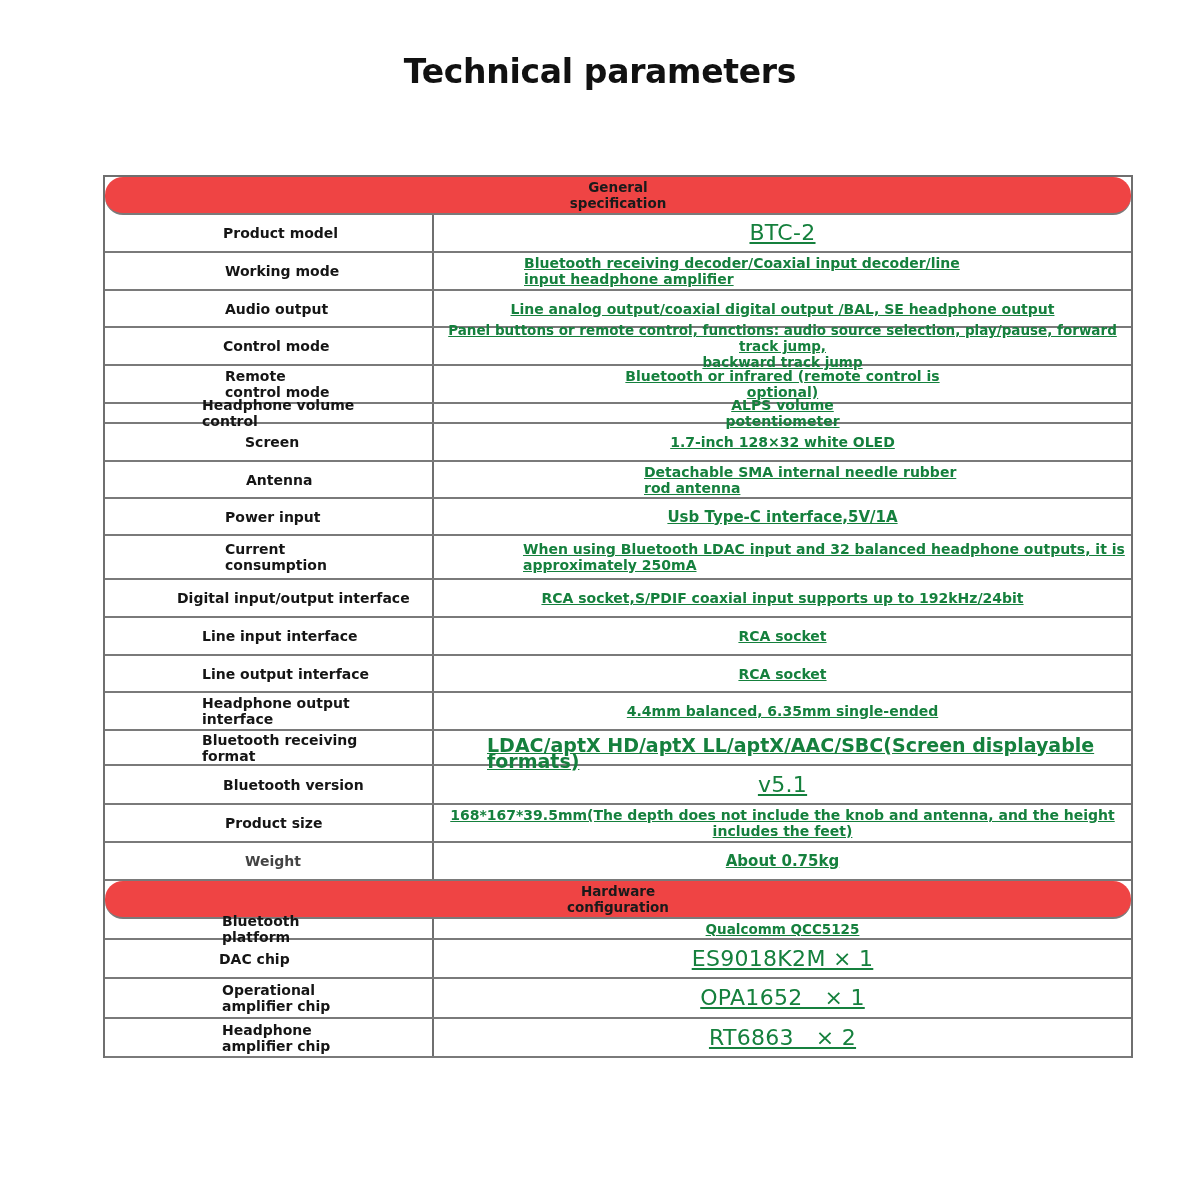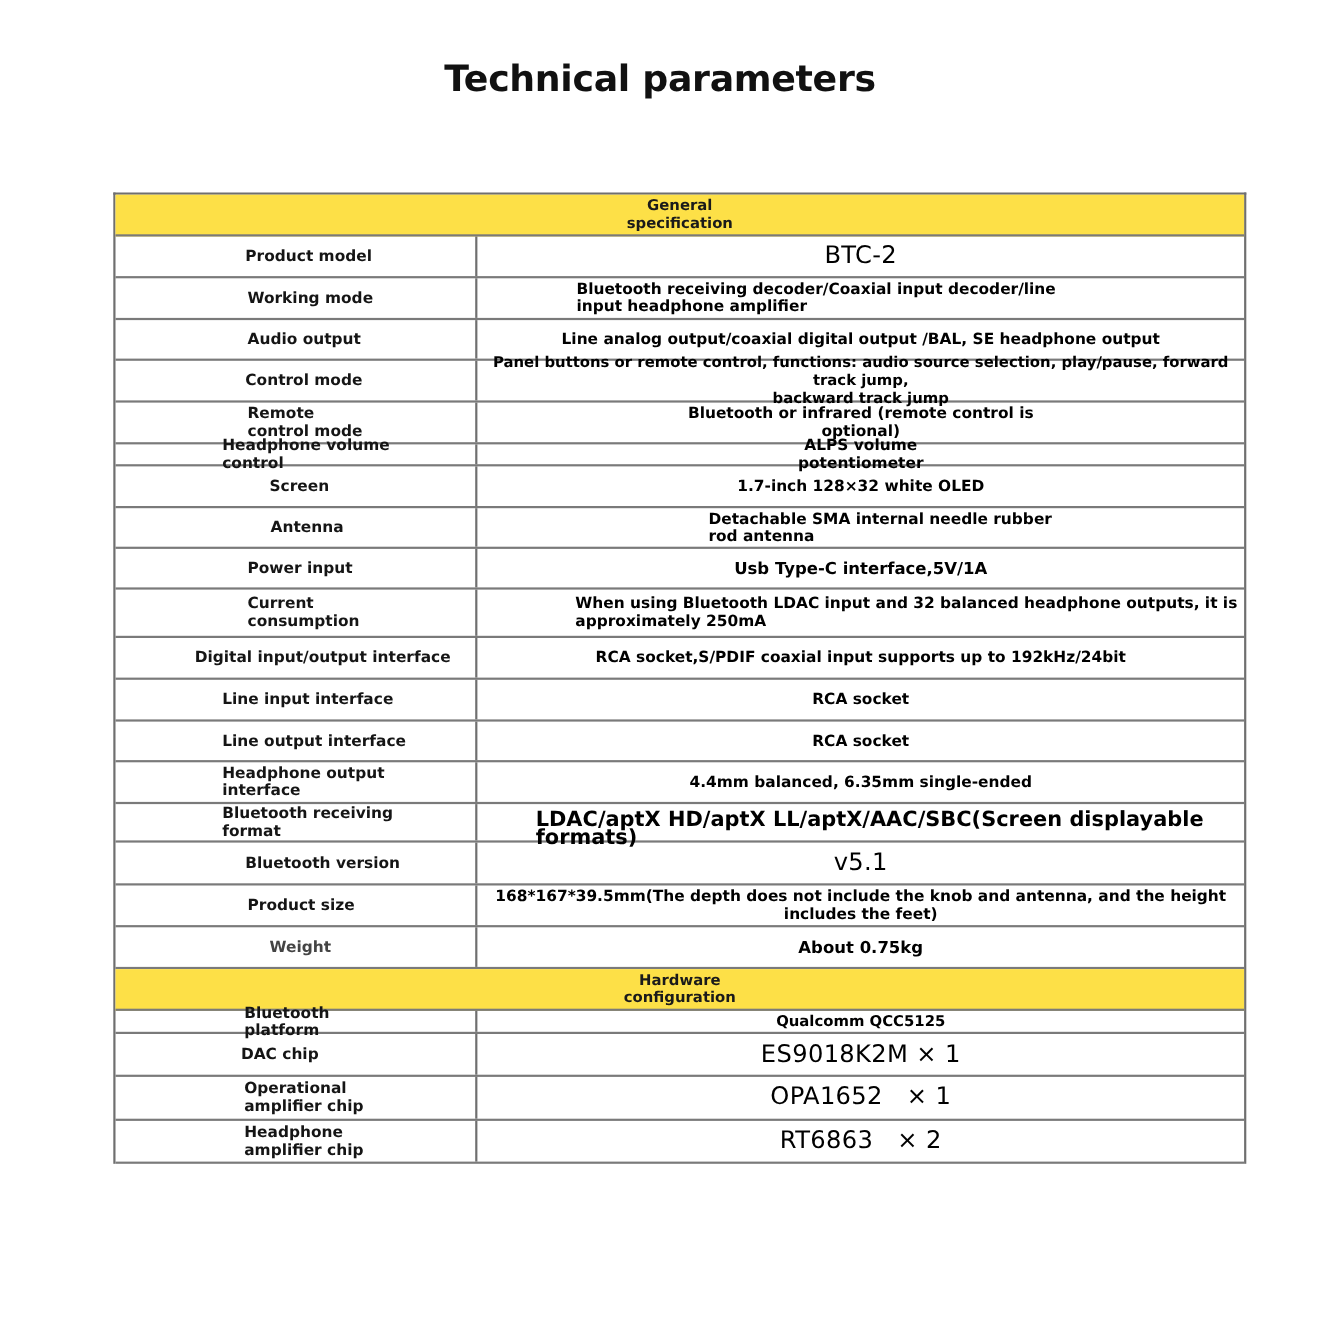--- a/index.html
+++ b/index.html
@@ -4,26 +4,26 @@
 <style>
   html, body { margin:0; padding:0; background:#ffffff; }
   body { width:1200px; height:1200px; position:relative; overflow:hidden;
          font-family:"DejaVu Sans", "Liberation Sans", sans-serif; color:#111; }
   .title { position:absolute; top:52px; left:0; width:1200px; text-align:center;
            font-size:33px; font-weight:bold; letter-spacing:-0.3px; color:#111; }
   .spec-table { position:absolute; left:103px; top:175px; width:1030px;
                 border-top:2px solid #6f6f6f; border-left:2px solid #6f6f6f; border-right:2px solid #6f6f6f;
                 box-sizing:border-box; }
   .row { display:flex; box-sizing:border-box; border-bottom:2px solid #7a7a7a; }
-  .row.section { background:#fde047; justify-content:center; align-items:center; }
+  .row.section { background:#ef4444; justify-content:center; align-items:center;border-radius:18px; }
   .section-label { font-size:13.5px; font-weight:bold; text-align:center; line-height:16px; white-space:pre-line; color:#1a1a1a; }
   .cell-label { width:329px; border-right:2px solid #6f6f6f; box-sizing:border-box; display:flex; align-items:center;
                 font-size:14px; font-weight:bold; line-height:16px; white-space:pre-line; color:#151515; }
   .cell-value { flex:1; display:flex; align-items:center; justify-content:center; text-align:center;
-                font-size:14px; font-weight:bold; line-height:16px; white-space:pre-line; color:#000000; padding:0 2px; }
+                font-size:14px; font-weight:bold; line-height:16px; white-space:pre-line; color:#15803d; padding:0 2px;text-decoration:underline; }
   .cell-value.big { font-weight:normal; font-size:22px; letter-spacing:0.3px; }
   .cell-value.left { justify-content:flex-start; text-align:left; }
 </style>
 </head>
 <body>
 
 <div class="title">Technical parameters</div>
 
 <div class="spec-table">
 

